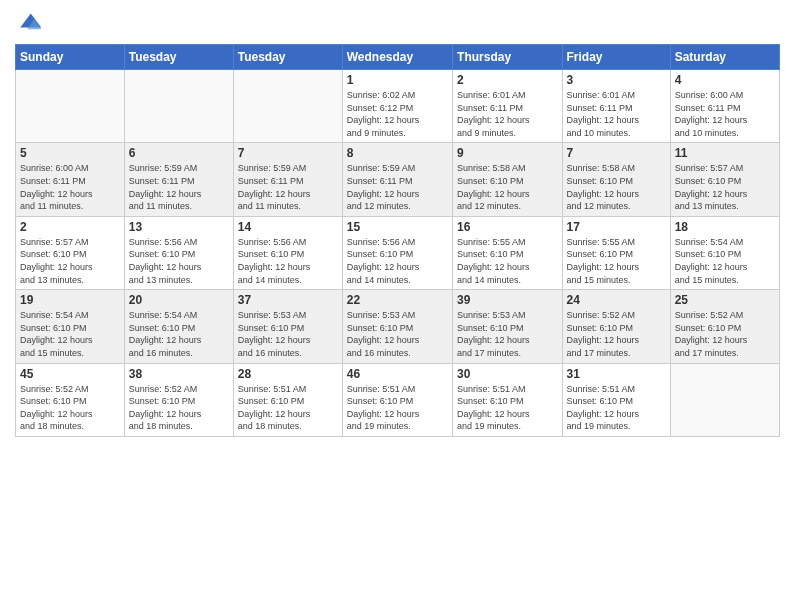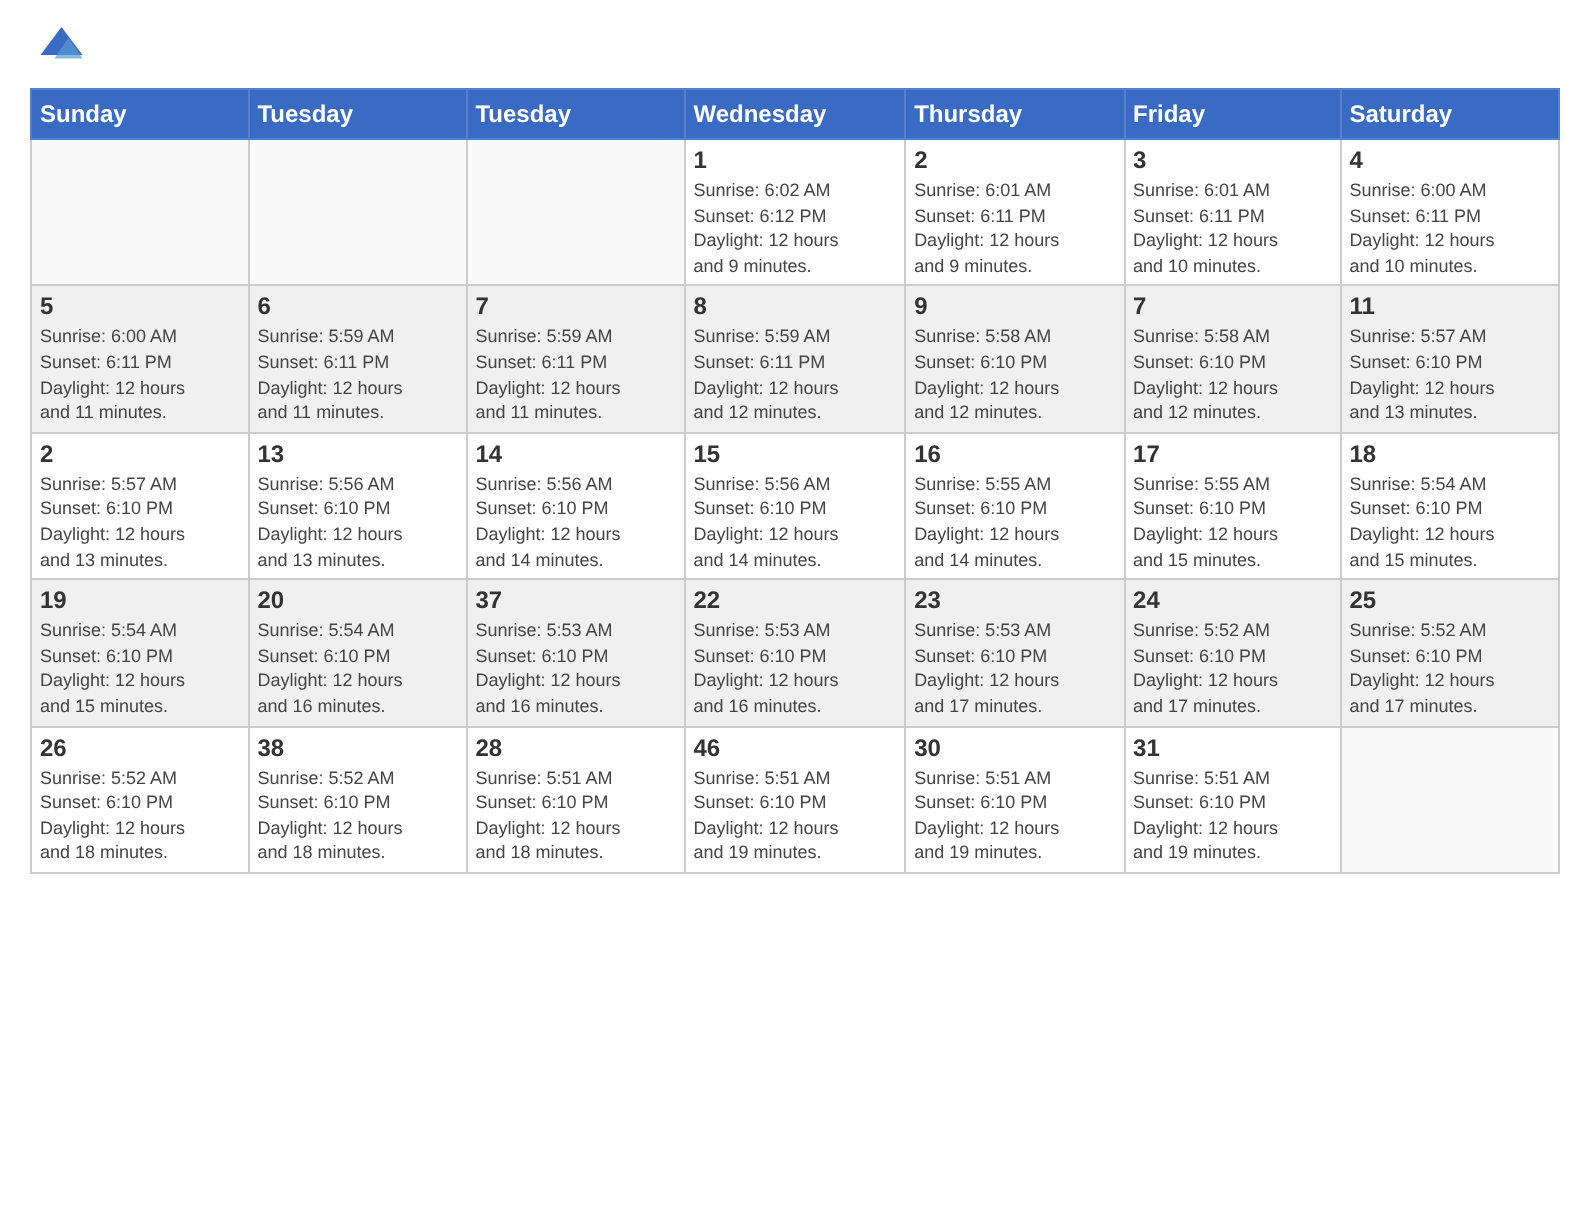--- a/index.html
+++ b/index.html
@@ -291,21 +291,21 @@
 and 16 minutes.</div>
           </td>
           <td>
             <div class="day-number">22</div>
             <div class="day-info" style="white-space: pre-line;">Sunrise: 5:53 AM
 Sunset: 6:10 PM
 Daylight: 12 hours
 and 16 minutes.</div>
           </td>
           <td>
-            <div class="day-number">23</div>
+            <div class="day-number">39</div>
             <div class="day-info" style="white-space: pre-line;">Sunrise: 5:53 AM
 Sunset: 6:10 PM
 Daylight: 12 hours
 and 17 minutes.</div>
           </td>
           <td>
             <div class="day-number">24</div>
             <div class="day-info" style="white-space: pre-line;">Sunrise: 5:52 AM
 Sunset: 6:10 PM
 Daylight: 12 hours
@@ -314,21 +314,21 @@
           <td>
             <div class="day-number">25</div>
             <div class="day-info" style="white-space: pre-line;">Sunrise: 5:52 AM
 Sunset: 6:10 PM
 Daylight: 12 hours
 and 17 minutes.</div>
           </td>
         </tr>
         <tr>
           <td>
-            <div class="day-number">26</div>
+            <div class="day-number">45</div>
             <div class="day-info" style="white-space: pre-line;">Sunrise: 5:52 AM
 Sunset: 6:10 PM
 Daylight: 12 hours
 and 18 minutes.</div>
           </td>
           <td>
             <div class="day-number">38</div>
             <div class="day-info" style="white-space: pre-line;">Sunrise: 5:52 AM
 Sunset: 6:10 PM
 Daylight: 12 hours

